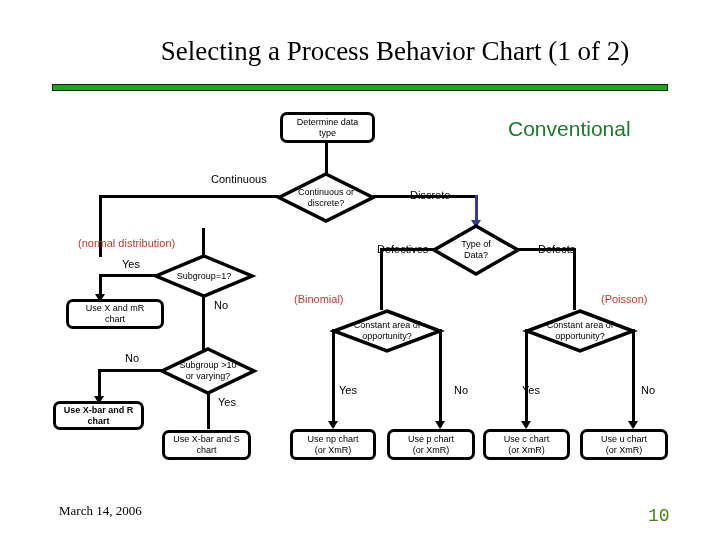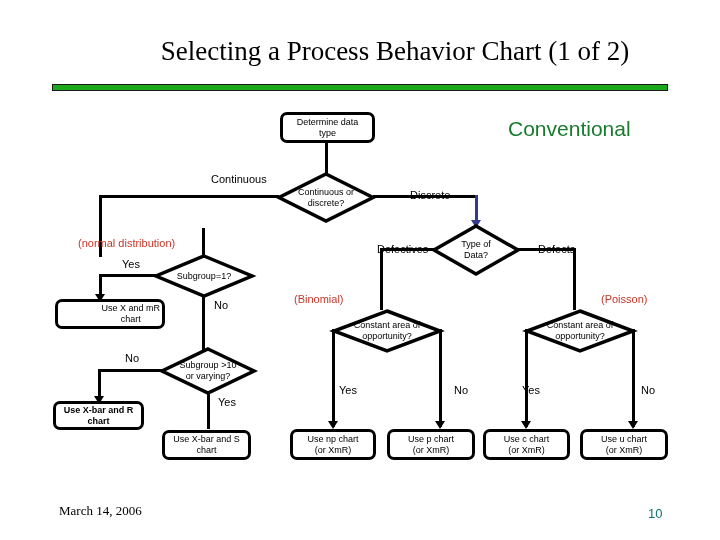--- a/index.html
+++ b/index.html
@@ -45,23 +45,23 @@
     left: 59px;
     top: 503px;
     font-family: "Liberation Serif", serif;
     font-size: 13px;
     color: #000000;
   }
   #footer-page {
     position: absolute;
     left: 648px;
     top: 506px;
-    font-family: Liberation Sans, sans-serif;
-    font-size: 13px;
-    color: #0f766e;
+    font-family: Liberation Mono, monospace;
+    font-size: 18px;
+    color: #4d7c0f;
   }
   
   #conventional {
     position: absolute;
     left: 508px;
     top: 117px;
     font-family: "Liberation Sans", sans-serif;
     font-size: 21px;
     color: #1A7A2E;
     white-space: nowrap;
@@ -176,21 +176,21 @@
     <div class="dlabel">Subgroup=1?</div>
   </div>
 
   <div class="ln v" style="left:202px; top:228px; height:28px;"></div>
 
   <div class="ln h" style="left:99px; top:274px; width:58px;"></div>
   <div class="ln v" style="left:99px; top:274px; height:23px;"></div>
   <div class="arrow" style="left:95px; top:294px;"></div>
   <div class="elabel" style="left:122px; top:259px;">Yes</div>
 
-  <div class="pbox" style="left:55px; top:299px; width:110px; height:30px;justify-content:flex-end;">
+  <div class="pbox" style="left:66px; top:299px; width:98px; height:30px;">
     <span>Use X and mR<br>chart</span>
   </div>
 
   <div class="ln v" style="left:202px; top:296px; height:54px;"></div>
   <div class="elabel" style="left:214px; top:300px;">No</div>
 
   <div class="diamond" style="left:160px; top:347px; width:96px; height:48px;">
     <svg width="96" height="48" viewBox="0 0 96 48">
       <polygon points="48,2 94,24 48,46 2,24" fill="#ffffff" stroke="#000000" stroke-width="3.5"></polygon>
     </svg>
@@ -254,21 +254,21 @@
   </div>
 
   <div class="ln v" style="left:525px; top:329px; height:98px;"></div>
   <div class="arrow" style="left:521px; top:421px;"></div>
   <div class="elabel" style="left:522px; top:385px;">Yes</div>
 
   <div class="ln v" style="left:632px; top:329px; height:98px;"></div>
   <div class="arrow" style="left:628px; top:421px;"></div>
   <div class="elabel" style="left:641px; top:385px;">No</div>
 
-  <div class="pbox" style="left:290px; top:429px; width:86px; height:31px;">
+  <div class="pbox" style="left:290px; top:429px; width:86px; height:31px;border-radius:6px;">
     <span>Use np chart<br>(or XmR)</span>
   </div>
   <div class="pbox" style="left:387px; top:429px; width:88px; height:31px;">
     <span>Use p chart<br>(or XmR)</span>
   </div>
   <div class="pbox" style="left:483px; top:429px; width:87px; height:31px;">
     <span>Use c chart<br>(or XmR)</span>
   </div>
   <div class="pbox" style="left:580px; top:429px; width:88px; height:31px;">
     <span>Use u chart<br>(or XmR)</span>

